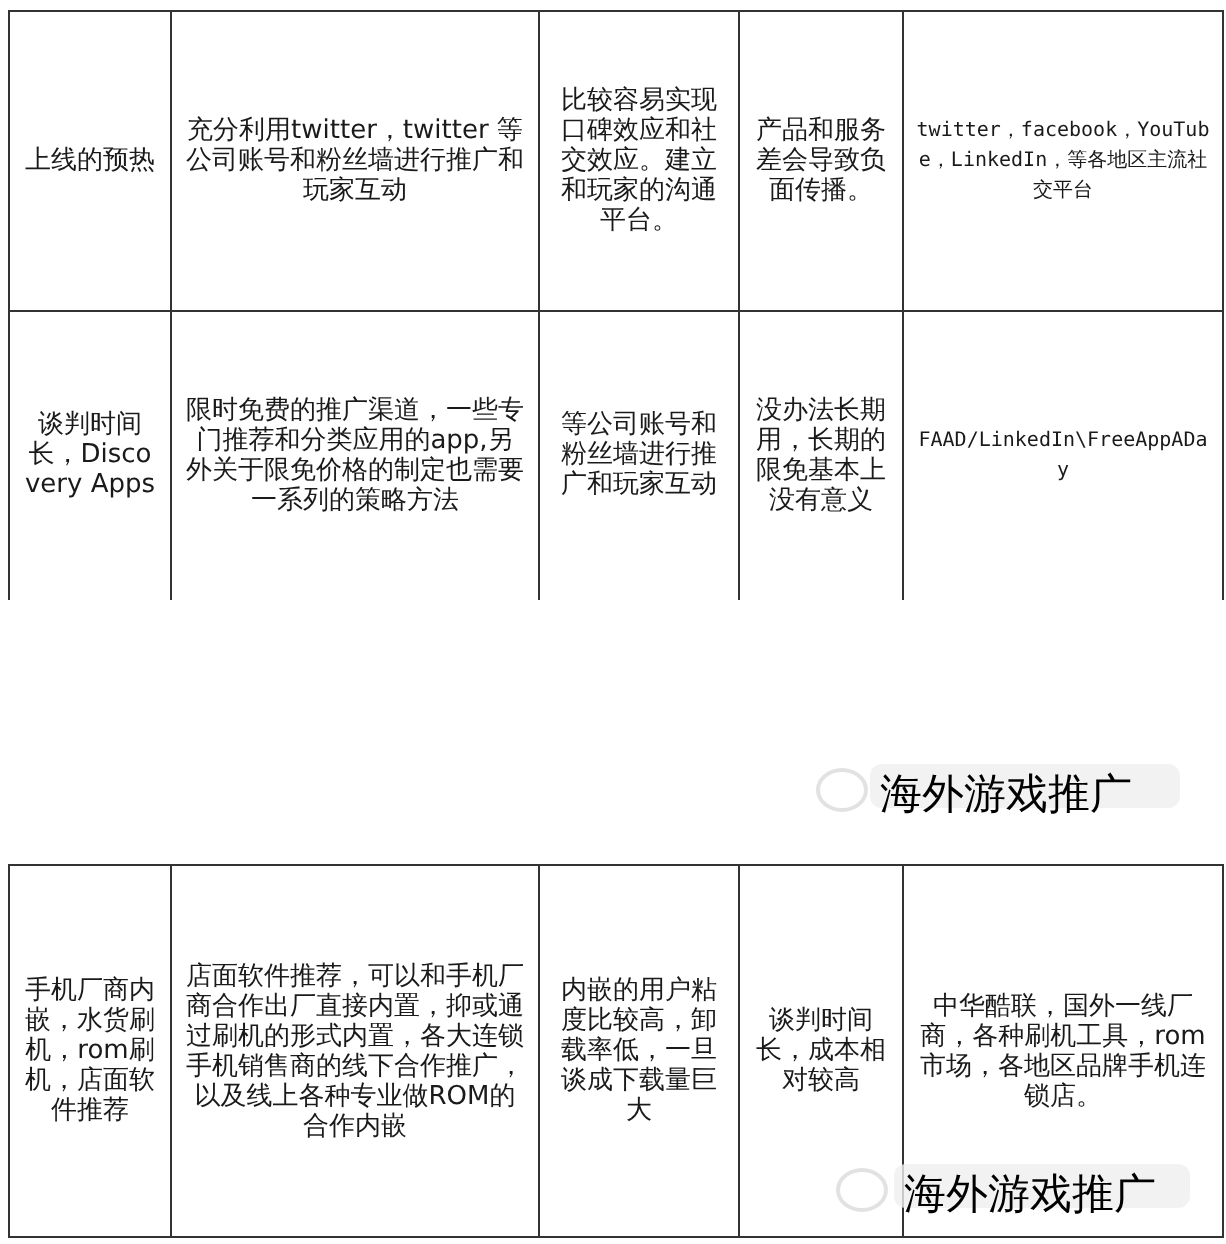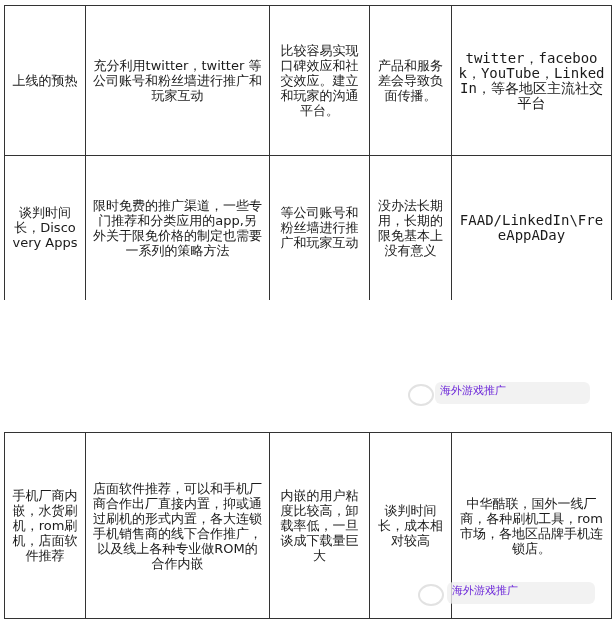--- a/index.html
+++ b/index.html
@@ -1,25 +1,25 @@
 <!DOCTYPE html>
 <html><head>
 <meta charset="utf-8">
 <style>
   html, body { margin: 0; padding: 0; background: #ffffff; }
   body { width: 613px; height: 622px; position: relative; overflow: hidden;
          font-family: "DejaVu Sans", sans-serif; color: #1a1a1a; }
   .tbl { position: absolute; border-collapse: collapse; table-layout: fixed; }
   .tbl td { border: 1.5px solid #333; text-align: center; vertical-align: middle;
             padding: 0 6px; font-size: 13px; line-height: 15px; word-break: break-all; }
-  .tbl td.mono { font-family: "DejaVu Sans Mono", monospace; font-size: 14px; }
+  .tbl td.mono { font-family: "DejaVu Sans Mono", monospace; font-size: 10px; }
   .t1 { left: 4px; top: 5px; width: 607px; border-left: 1.5px solid #333; }
   .t2 { left: 4px; top: 432px; width: 607px; }
   .t1 .open-bottom td { border-bottom: none; }
-  .watermark { position: absolute; color: #6d28d9; font-size: 11px; pointer-events: none; }
+  .watermark { position: absolute; color: #000000; font-size: 21px; pointer-events: none; }
   .wm-blur { position: absolute; background: #efefef; border-radius: 6px; opacity: .8; }
   .wm-icon { position: absolute; width: 22px; height: 18px; border: 2px solid #e2e2e2; border-radius: 50%; }
 </style>
 </head>
 <body>
 
 <table class="tbl t1">
   <colgroup>
     <col style="width:81px">
       <col style="width:184px">

